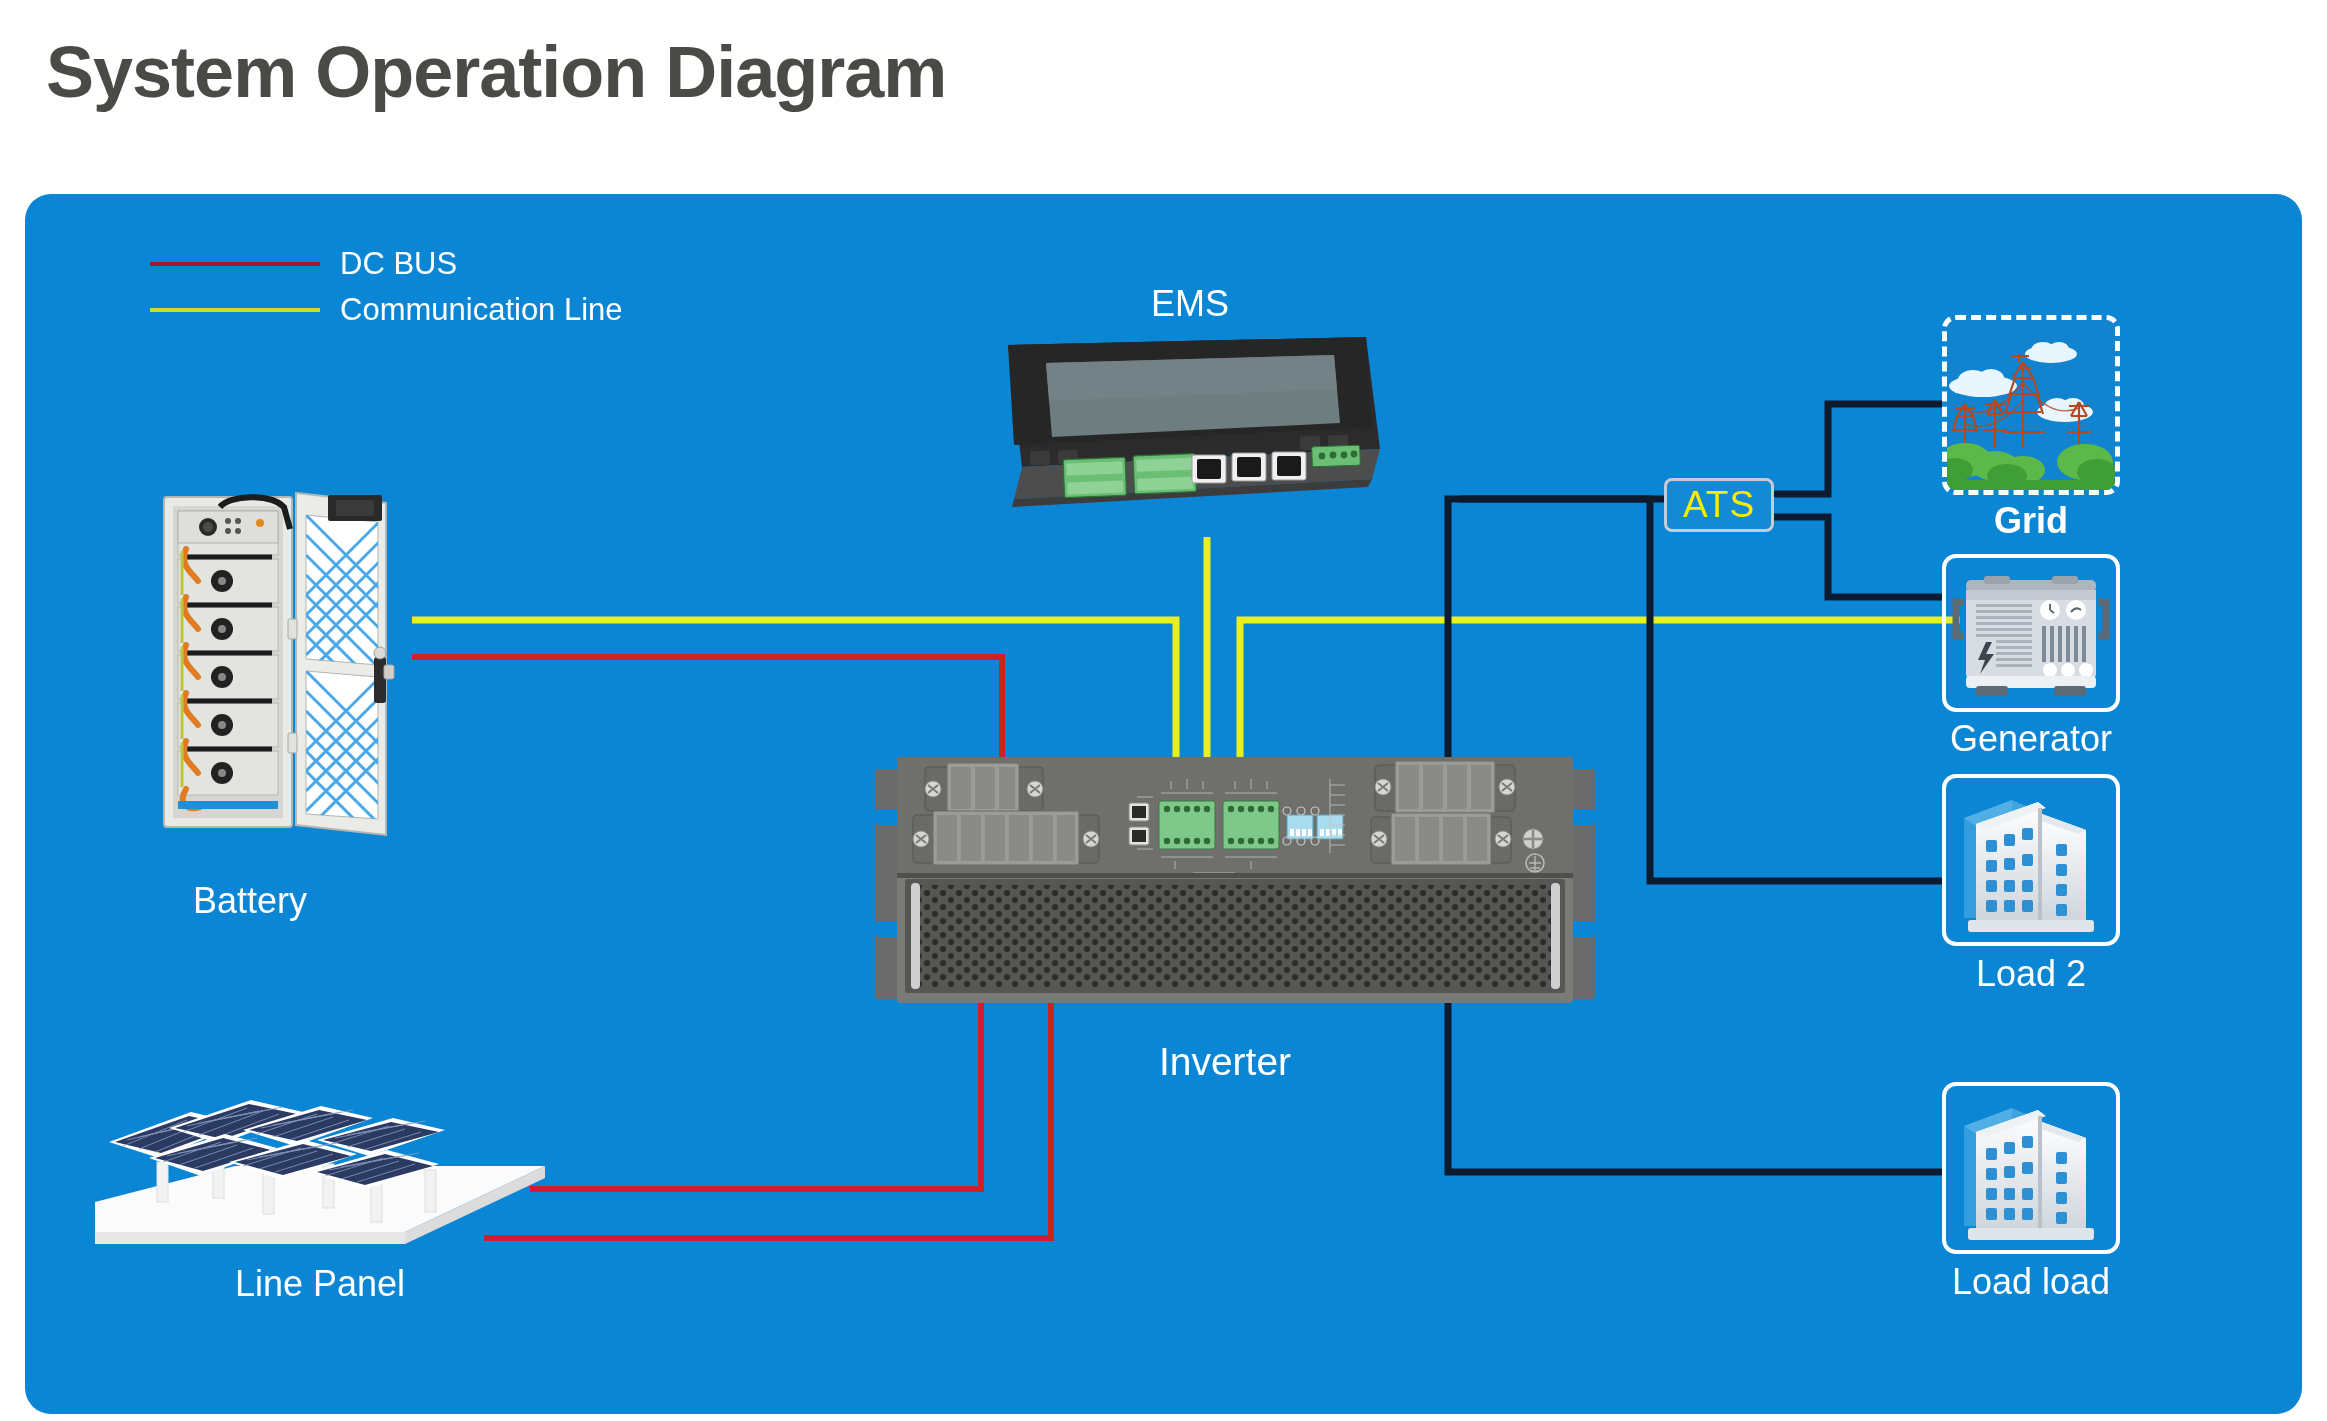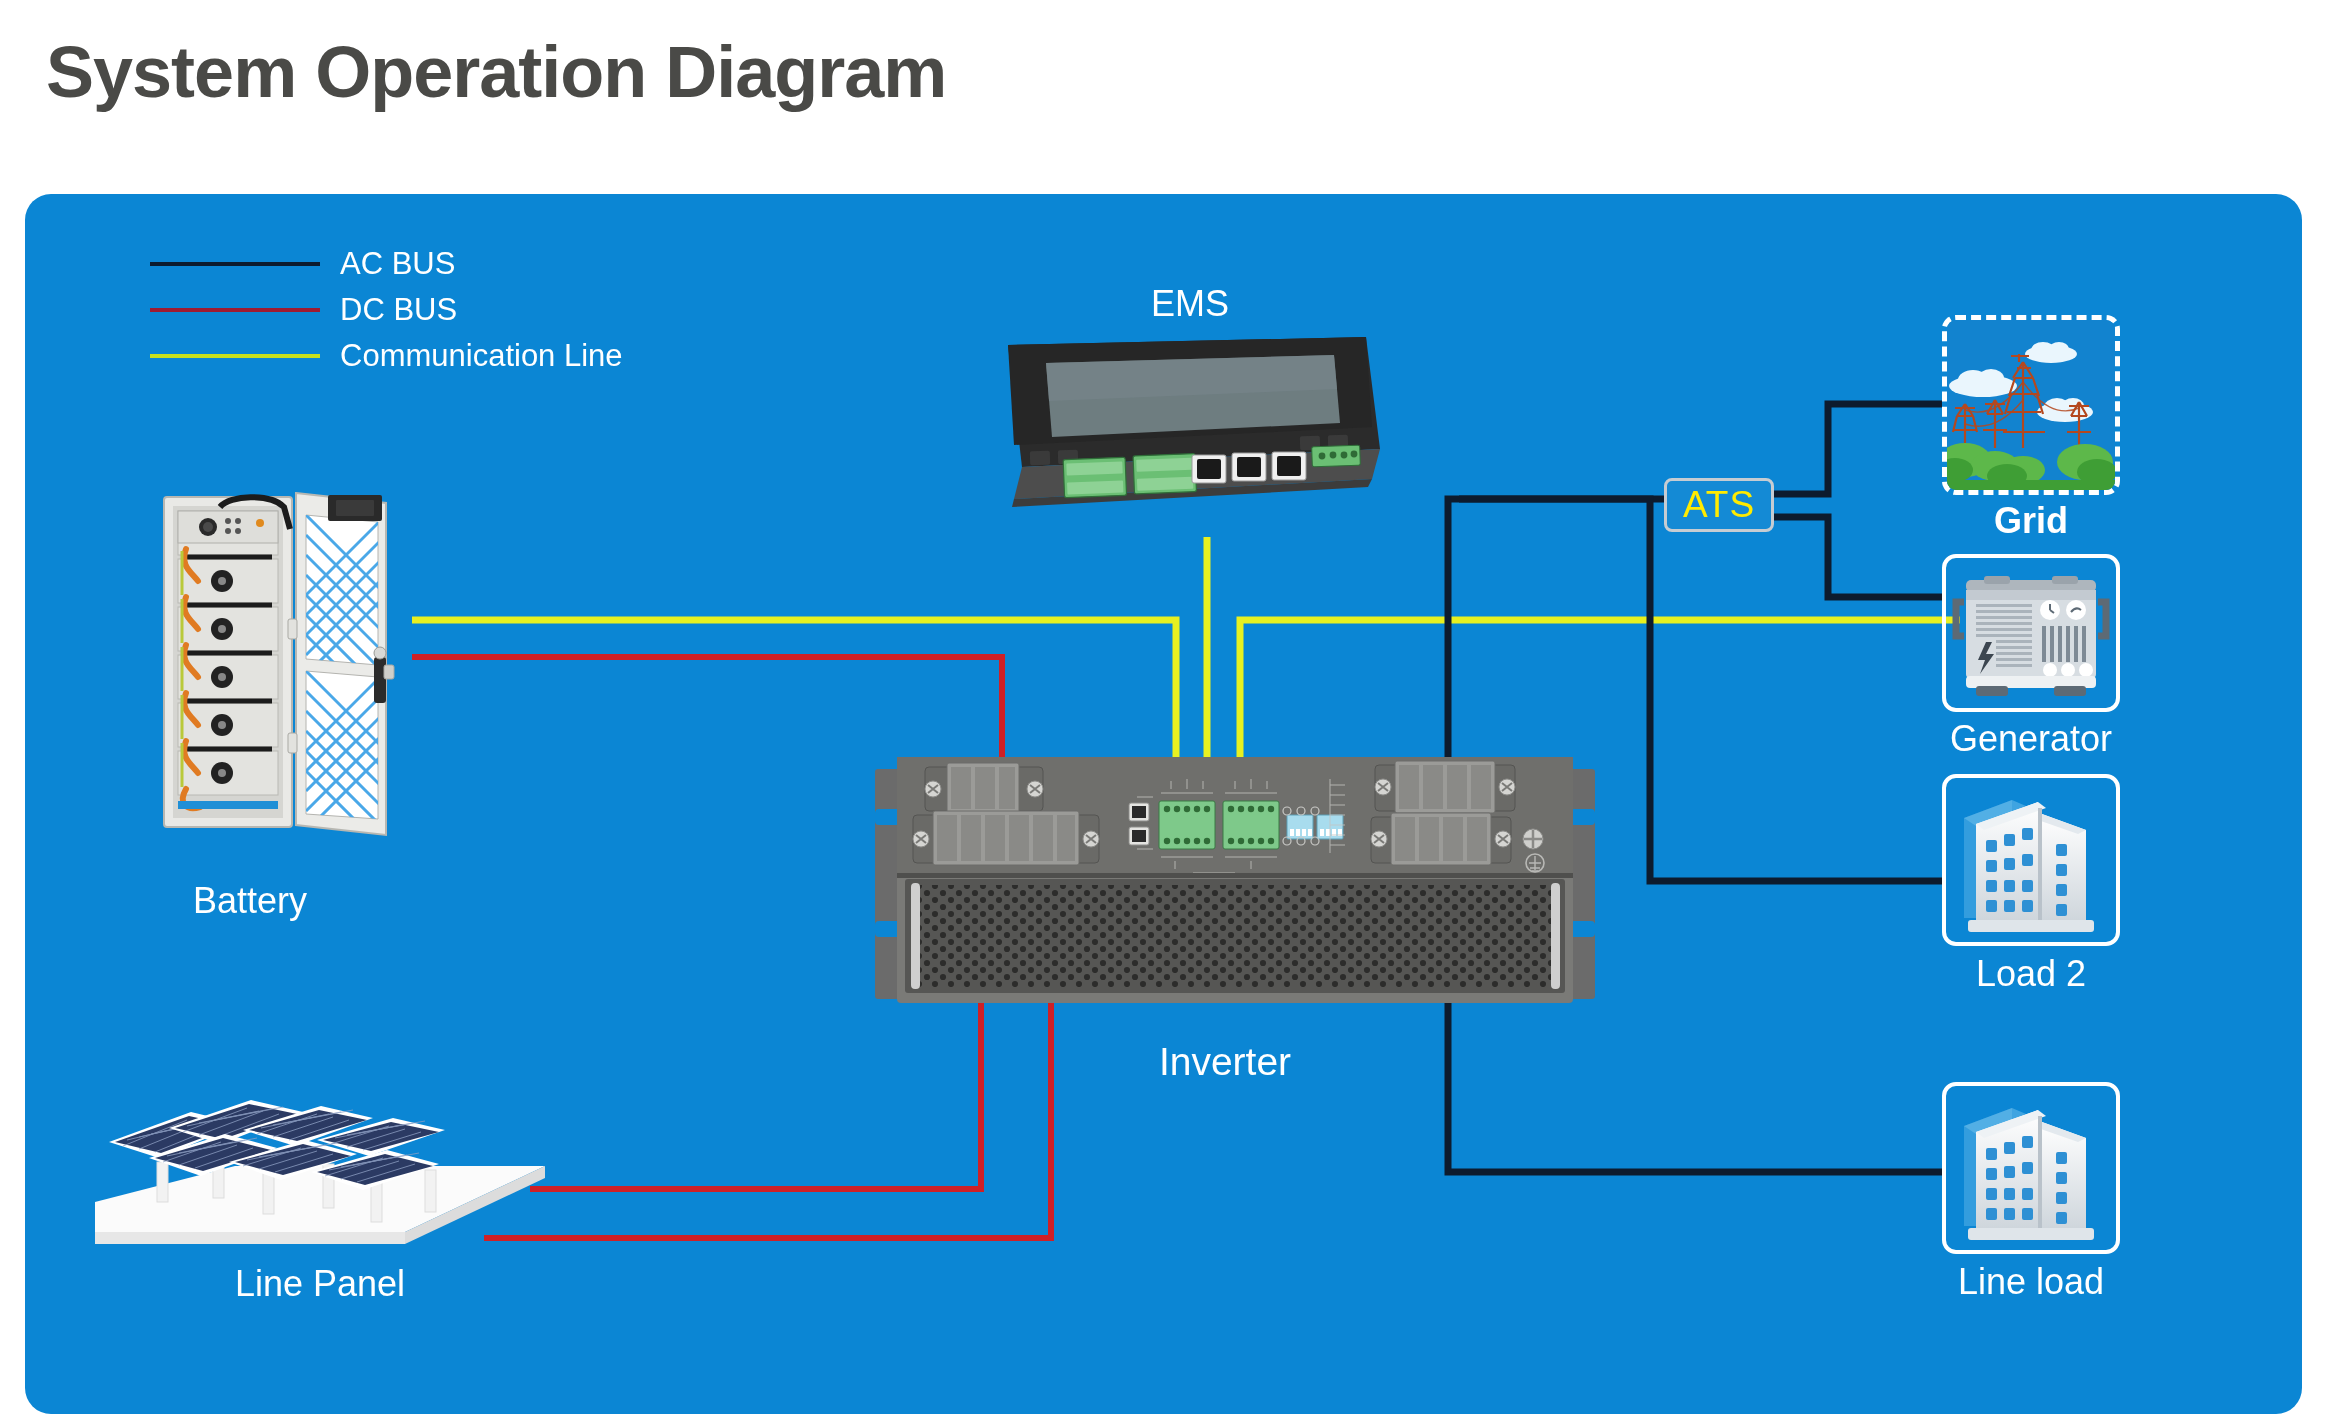--- a/index.html
+++ b/index.html
@@ -141,24 +141,20 @@
 </head>
 <body>
 
 <div id="stage">
 
   <div id="page-title">System Operation Diagram</div>
 
   <div id="panel"></div>
 
   <div id="legend">
-    <div class="legend-row">
-      <div class="legend-swatch" style="background:#0d1b2e;"></div>
-      <div class="legend-label">AC BUS</div>
-    </div>
     <div class="legend-row">
       <div class="legend-swatch" style="background:#9e1b32;"></div>
       <div class="legend-label">DC BUS</div>
     </div>
     <div class="legend-row">
       <div class="legend-swatch" style="background:#c8e01e;"></div>
       <div class="legend-label">Communication Line</div>
     </div>
   </div>
 
@@ -771,15 +767,15 @@
       </g>
       <g fill="#2e90d4">
         <rect x="110" y="66" width="11" height="12" rx="2"></rect>
         <rect x="110" y="86" width="11" height="12" rx="2"></rect>
         <rect x="110" y="106" width="11" height="12" rx="2"></rect>
         <rect x="110" y="126" width="11" height="12" rx="2"></rect>
       </g>
       <rect x="22" y="142" width="126" height="12" rx="3" fill="#dfe5ea"></rect>
     </svg>
   </div>
-  <div class="node-label" style="left:1912px; top:1253px; width:238px;">Line load</div>
+  <div class="node-label" style="left:1912px; top:1253px; width:238px;">Load load</div>
 
 </div>
 
 </body></html>

